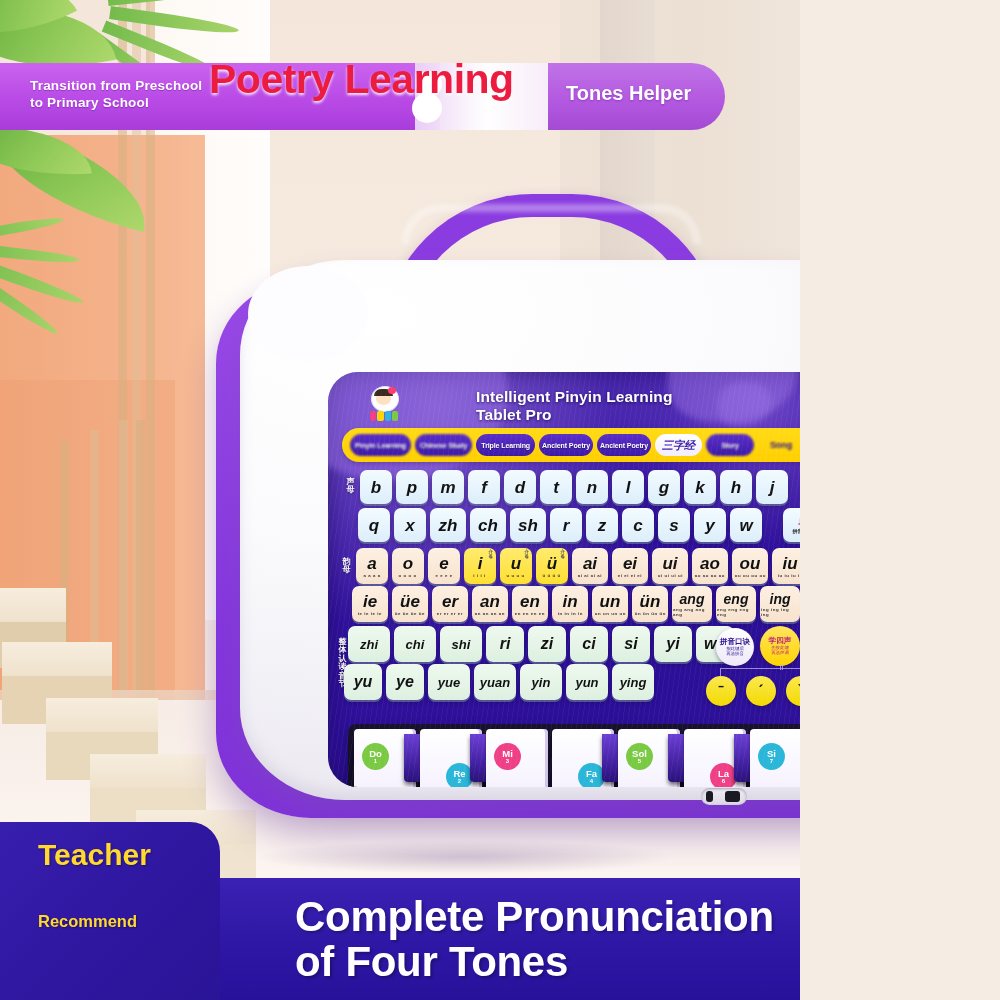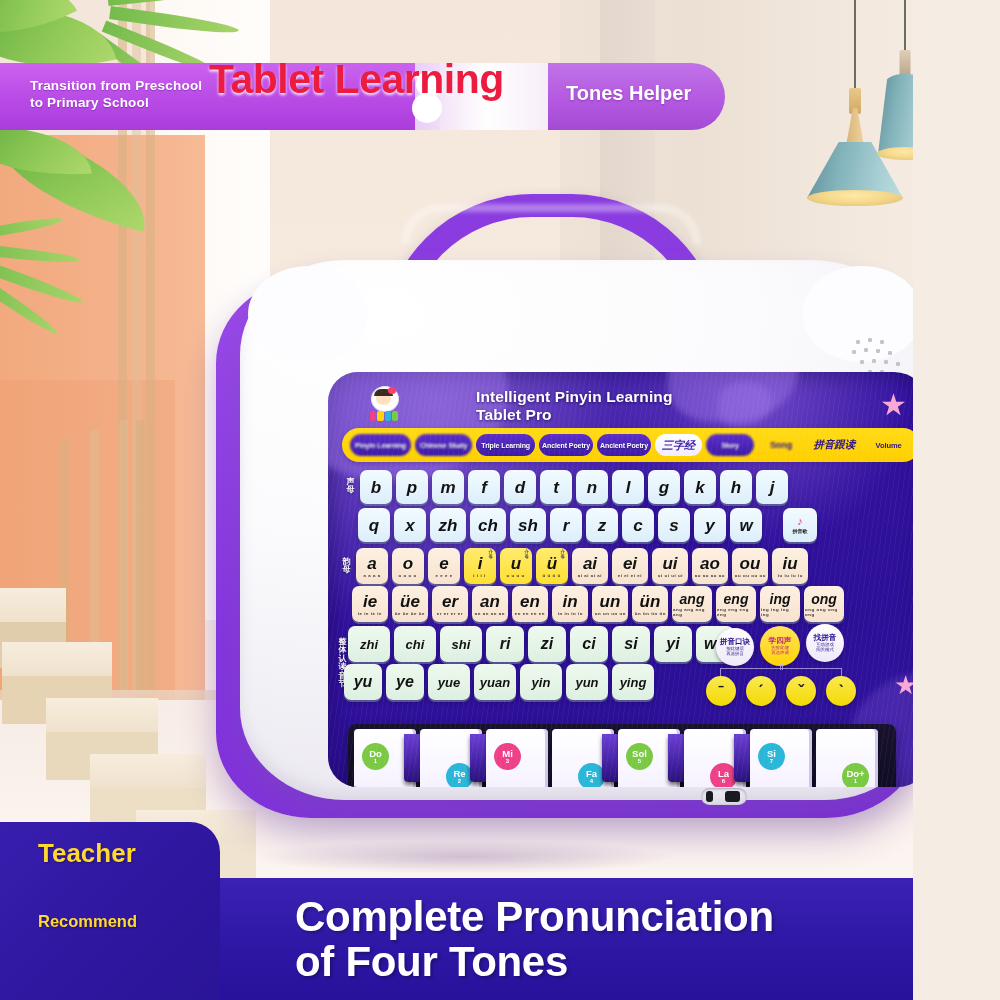--- a/index.html
+++ b/index.html
@@ -1,21 +1,21 @@
 <!DOCTYPE html>
 <html><head>
 <meta charset="utf-8">
 <style>
   html,body{margin:0;padding:0;}
   body{
     width:1000px;height:1000px;overflow:hidden;position:relative;
     font-family:"Liberation Sans", sans-serif;
     background:#f5ece3;
   }
-  .stage{position:absolute;inset:0;width:913px;height:1000px;overflow:hidden;}
+  .stage{position:absolute;inset:0;width:800px;height:1000px;overflow:hidden;}
 
   
   .bg-base{position:absolute;inset:0;
     background:linear-gradient(180deg,#f4e6da 0%,#f7ece2 45%,#fdf4ef 100%);}
   .wall-right{position:absolute;left:560px;top:0;width:440px;height:640px;
     background:linear-gradient(90deg,#efe2d6 0%,#ece0d4 30%,#f3e9df 70%,#f6ede5 100%);}
   .wall-left-peach{position:absolute;left:0;top:135px;width:205px;height:700px;
     background:linear-gradient(90deg,#f2a97e 0%,#f4b189 55%,#f6bb96 100%);}
   .wall-left-peach2{position:absolute;left:0;top:380px;width:175px;height:460px;
     background:linear-gradient(90deg,#f0a478 0%,#f3ad85 100%);}
@@ -74,21 +74,21 @@
     font-size:20px;font-weight:bold;text-shadow:0 1px 2px rgba(110,30,160,.5);}
 
   
   .bot-left{position:absolute;left:-30px;top:822px;width:250px;height:185px;z-index:30;
     background:linear-gradient(135deg,#3a1fb0,#2f17a0 55%,#2a1496);
     border-radius:0 30px 0 0;}
   .bot-main{position:absolute;left:170px;top:878px;width:840px;height:125px;z-index:29;
     background:linear-gradient(180deg,#3b21b4,#2d16a3 60%,#27119a);
     border-radius:22px 0 0 0;}
   .bl-t1{position:absolute;left:38px;top:838px;z-index:33;color:#ffd92e;
-    font-size:26px;font-weight:bold;text-shadow:1px 1px 2px rgba(0,0,0,.35);}
+    font-size:30px;font-weight:bold;text-shadow:1px 1px 2px rgba(0,0,0,.35);}
   .bl-t2{position:absolute;left:38px;top:912px;z-index:33;color:#ffd92e;
     font-size:16.5px;font-weight:bold;text-shadow:1px 1px 2px rgba(0,0,0,.35);}
   .bm-txt{position:absolute;left:295px;top:895px;z-index:33;color:#fff;
     font-size:42px;font-weight:bold;line-height:1.07;letter-spacing:-.3px;
     text-shadow:2px 2px 3px rgba(0,0,0,.28);}
 
   
   .tablet{position:absolute;left:196px;top:190px;width:740px;height:660px;z-index:20;}
   .handle{position:absolute;left:186px;top:4px;width:340px;height:150px;
     border:23px solid #8b3ce0;border-radius:170px 170px 0 0;border-bottom:none;
@@ -871,21 +871,21 @@
   </div>
 
   <div class="top-banner">
     <div class="tb-left"></div>
     <div class="tb-mid"></div>
     <div class="tb-right"></div>
     <div class="tb-bump" style="left:416px;top:8px;width:26px;height:26px;"></div>
     <div class="tb-bump" style="left:412px;top:30px;width:30px;height:30px;"></div>
     <div class="tb-sub">Transition from Preschool<br>to Primary School</div>
   </div>
-  <div class="tb-title">Tablet Learning</div>
+  <div class="tb-title">Poetry Learning</div>
   <div class="tb-right-txt">Tones Helper</div>
 
   <div class="bot-left"></div>
   <div class="bot-main"></div>
   <div class="bl-t1">Teacher</div>
   <div class="bl-t2">Recommend</div>
   <div class="bm-txt">Complete Pronunciation<br>of Four Tones</div>
 
 </div>
 

